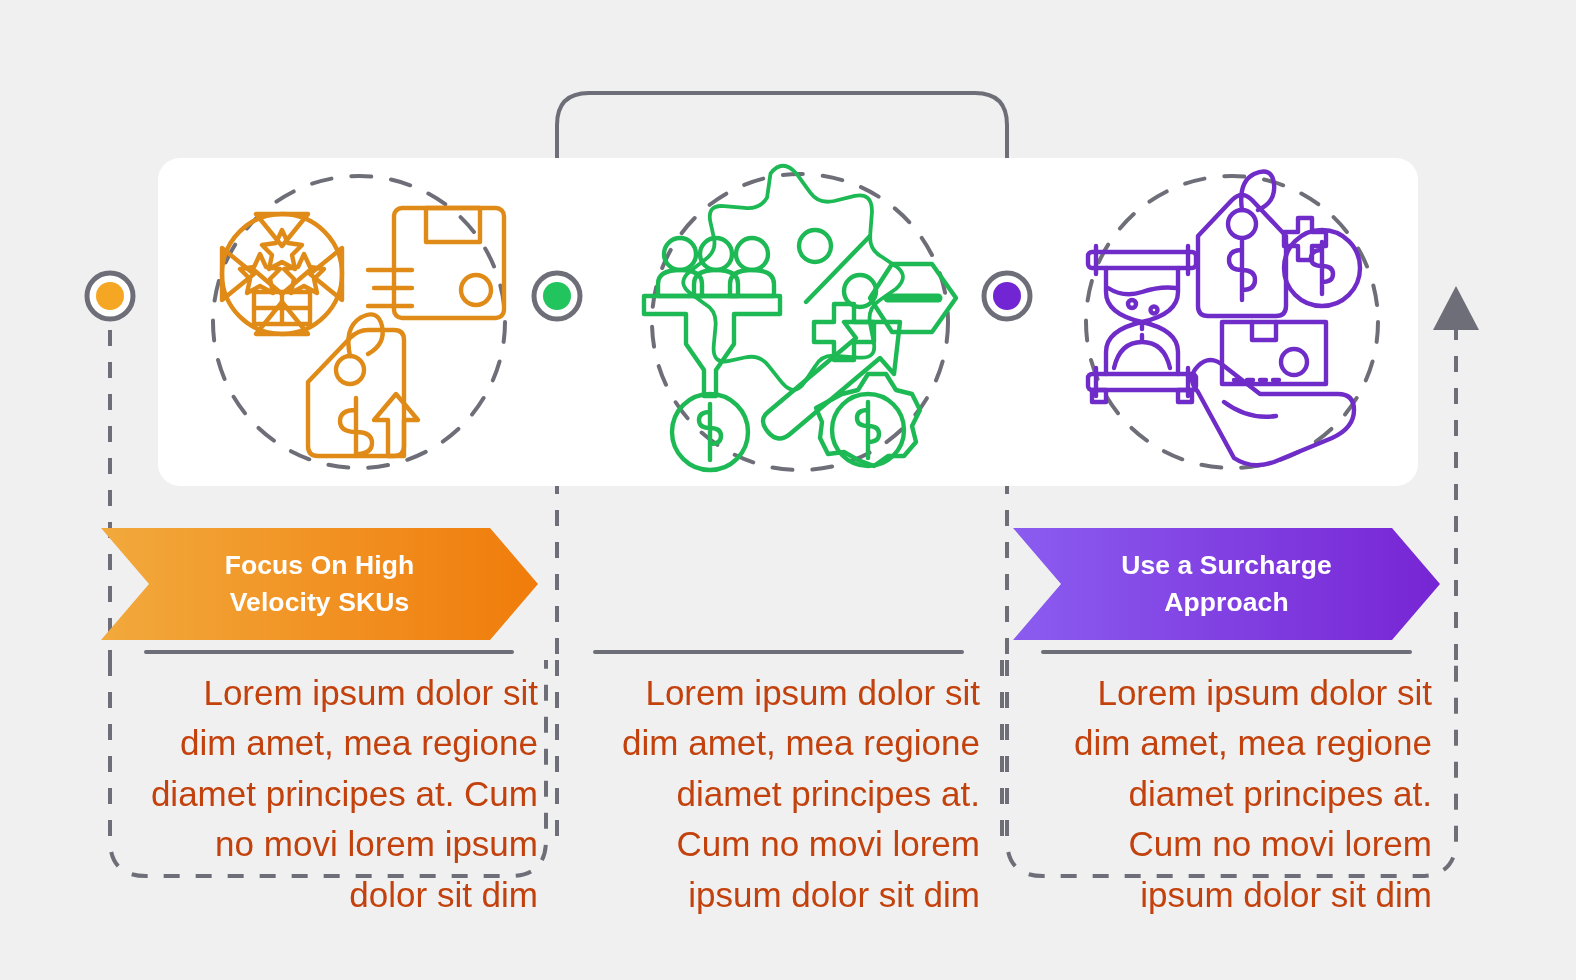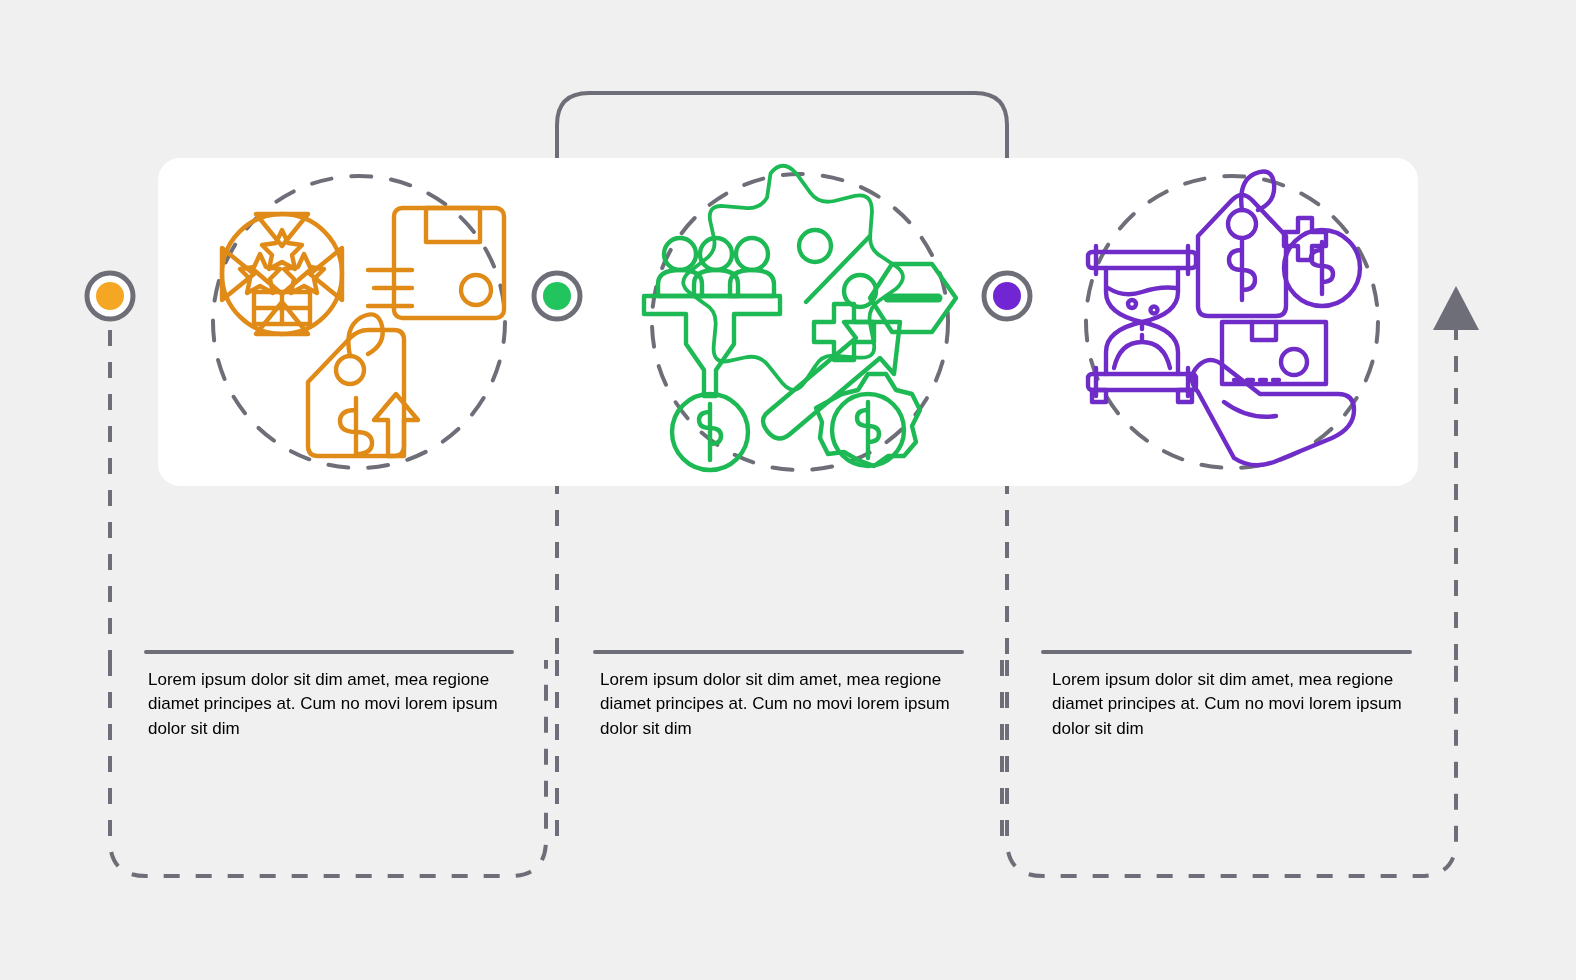--- a/index.html
+++ b/index.html
@@ -52,24 +52,24 @@
     line-height: 1.38;
     text-align: center;
     padding: 0 56px;
     letter-spacing: .1px;
   }
 
   
   .desc {
     position: absolute;
     top: 668px;
-    color: #000000;
-    font-size: 17px;
+    color: #c2410c;
+    font-size: 35px;
     line-height: 1.44;
-    text-align: left;
+    text-align: right;
   }
   .desc.d0 { left: 148px;  width: 390px; }
   .desc.d1 { left: 600px;  width: 380px; }
   .desc.d2 { left: 1052px; width: 380px; }
 </style>
 </head>
 <body>
 
 <div id="stage">
 
@@ -201,20 +201,26 @@
         <path d="M190 164 L190 182 L214 182 L214 164"></path>
         <circle cx="232" cy="204" r="13"></circle>
         <path d="M172 222 L222 222" stroke-dasharray="6 7"></path>
         <path d="M136 234 q-12 -14 0 -26 q12 -12 26 0 l36 28 l78 0 q16 0 16 16 q0 18 -22 28 l-58 24 q-22 8 -40 -4 Z"></path>
         <path d="M162 244 q24 18 52 14"></path>
       </g>
     </svg>
   </div>
 
   <div class="banner-row">
+    <div class="banner b0">
+      <div class="banner-label">Focus On High<br>Velocity SKUs</div>
+    </div>
+    <div class="banner b2">
+      <div class="banner-label">Use a Surcharge<br>Approach</div>
+    </div>
   </div>
 
   <div class="desc d0">Lorem ipsum dolor sit dim amet, mea regione diamet principes at. Cum no movi lorem ipsum dolor sit dim</div>
   <div class="desc d1">Lorem ipsum dolor sit dim amet, mea regione diamet principes at. Cum no movi lorem ipsum dolor sit dim</div>
   <div class="desc d2">Lorem ipsum dolor sit dim amet, mea regione diamet principes at. Cum no movi lorem ipsum dolor sit dim</div>
 
   <svg id="fg-svg" viewBox="0 0 1576 980">
     <g>
       <circle cx="110" cy="296" r="23" fill="#ffffff" stroke="#6e6e78" stroke-width="5"></circle>
       <circle cx="110" cy="296" r="14" fill="#f5a623"></circle>

